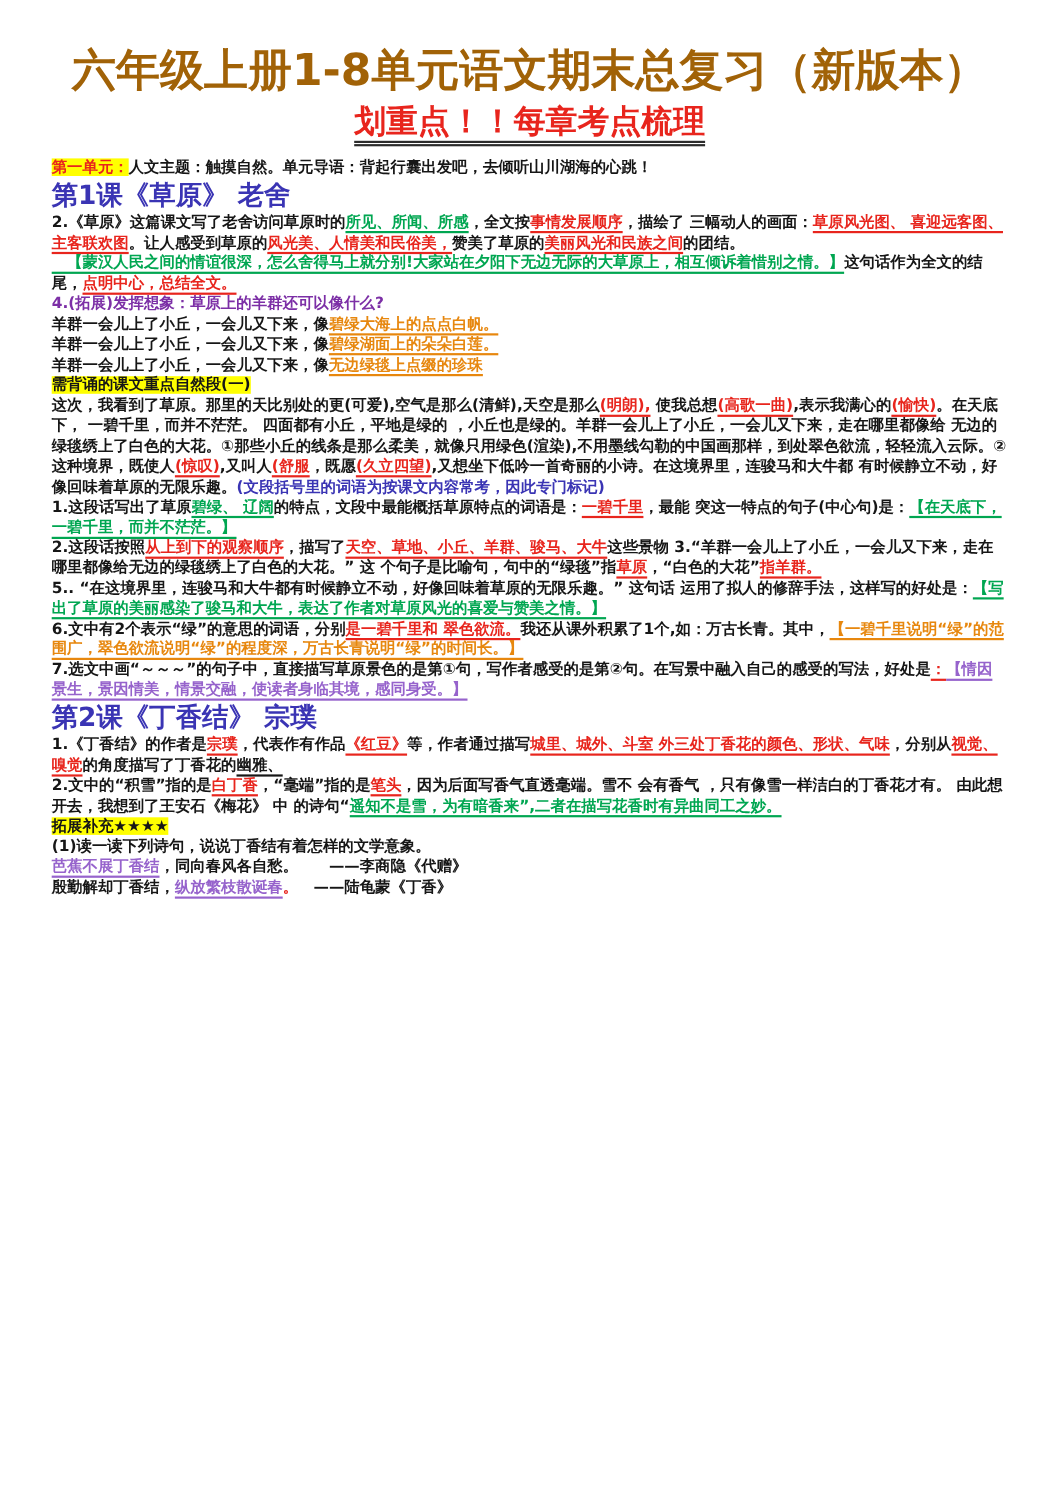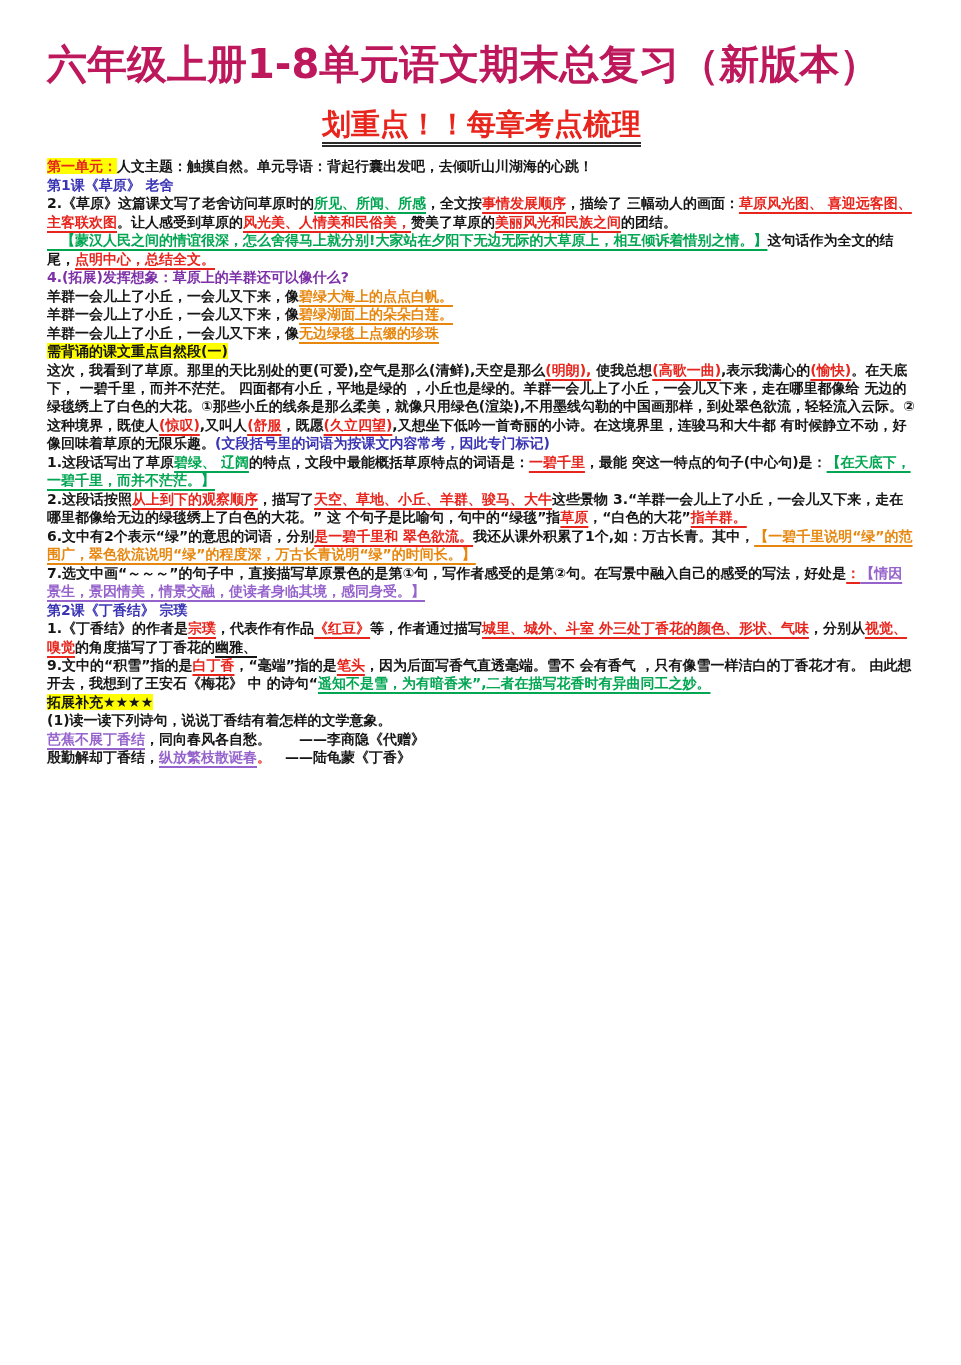--- a/index.html
+++ b/index.html
@@ -8,31 +8,31 @@
   }
   *{margin:0;padding:0;box-sizing:border-box;}
   html,body{background:#ffffff;}
   body{
     width:961px;height:1365px;overflow:hidden;
     font-family:"DejaVu Sans","Liberation Sans",sans-serif;
     color:var(--ink);
   }
   .doc{padding:40px 45px 0 47px;}
   .title{
-    font-size:40px;font-weight:900;color:#be185d;
+    text-align:center;font-size:40px;font-weight:900;color:#a16207;
     letter-spacing:0px;line-height:1.2;
   }
-  .subtitle-row{text-align:center;margin:20px 0 10px 0;}
+  .subtitle-row{text-align:center;margin:6px 0 10px 0;}
   .subtitle{
     display:inline-block;color:var(--red);font-size:29px;font-weight:800;
     border-bottom:5px double #2b2b2b;padding-bottom:1px;line-height:1.15;
   }
   .body-area{margin-top:2px;}
   .blk{font-size:14px;line-height:1.32;font-weight:600;color:var(--ink);text-align:left;}
-  .blk.heading{color:var(--blue);font-weight:800;font-size:14px;}
+  .blk.heading{color:var(--blue);font-weight:800;font-size:24px;}
   
   .k{}
   .ku{text-decoration:underline;text-underline-offset:4px;text-decoration-thickness:1.5px;}
   .r{color:var(--red);}
   .ru{color:var(--red);text-decoration:underline;text-underline-offset:4px;text-decoration-thickness:1.5px;}
   .rbu{color:var(--red);font-weight:800;text-decoration:underline;text-underline-offset:4px;text-decoration-thickness:1.5px;}
   .gu{color:var(--green);text-decoration:underline;text-underline-offset:4px;text-decoration-thickness:1.5px;}
   .ou{color:var(--orange);text-decoration:underline;text-underline-offset:4px;text-decoration-thickness:1.5px;}
   .pp{color:var(--purple);}
   .pu{color:var(--lpurple);text-decoration:underline;text-underline-offset:4px;text-decoration-thickness:1.5px;}
@@ -54,23 +54,24 @@
       <p class="blk"><span class="k">2.《草原》这篇课文写了老舍访问草原时的</span><span class="gu">所见、所闻、所感</span><span class="k">，全文按</span><span class="rbu">事情发展顺序</span><span class="k">，描绘了 三幅动人的画面：</span><span class="ru">草原风光图、 喜迎远客图、主客联欢图</span><span class="k">。让人感受到草原的</span><span class="ru">风光美、人情美和民俗美，</span><span class="k">赞美了草原的</span><span class="ru">美丽风光和民族之间</span><span class="k">的团结。</span></p>
       <p class="blk"><span class="gu">　【蒙汉人民之间的情谊很深，怎么舍得马上就分别!大家站在夕阳下无边无际的大草原上，相互倾诉着惜别之情。】</span><span class="k">这句话作为全文的结尾，</span><span class="ru">点明中心，总结全文。</span></p>
       <p class="blk"><span class="pp">4.(拓展)发挥想象：草原上的羊群还可以像什么?</span></p>
       <p class="blk"><span class="k">羊群一会儿上了小丘，一会儿又下来，像</span><span class="ou">碧绿大海上的点点白帆。</span></p>
       <p class="blk"><span class="k">羊群一会儿上了小丘，一会儿又下来，像</span><span class="ou">碧绿湖面上的朵朵白莲。</span></p>
       <p class="blk"><span class="k">羊群一会儿上了小丘，一会儿又下来，像</span><span class="ou">无边绿毯上点缀的珍珠</span></p>
       <p class="blk"><span class="hl">需背诵的课文重点自然段(一)</span></p>
       <p class="blk"><span class="k">这次，我看到了草原。那里的天比别处的更(可爱),空气是那么(清鲜),天空是那么</span><span class="ru">(明朗),</span><span class="k"> 使我总想</span><span class="ru">(高歌一曲)</span><span class="k">,表示我满心的</span><span class="ru">(愉快)</span><span class="k">。在天底下， 一碧千里，而并不茫茫。 四面都有小丘，平地是绿的 ，小丘也是绿的。羊群一会儿上了小丘，一会儿又下来，走在哪里都像给 无边的绿毯绣上了白色的大花。①那些小丘的线条是那么柔美，就像只用绿色(渲染),不用墨线勾勒的中国画那样，到处翠色欲流，轻轻流入云际。②这种境界，既使人</span><span class="ru">(惊叹)</span><span class="k">,又叫人</span><span class="ru">(舒服</span><span class="k">，既愿</span><span class="ru">(久立四望)</span><span class="k">,又想坐下低吟一首奇丽的小诗。在这境界里，连骏马和大牛都 有时候静立不动，好像回味着草原的无限乐趣。</span><span class="b">(文段括号里的词语为按课文内容常考，因此专门标记)</span></p>
       <p class="blk"><span class="k">1.这段话写出了草原</span><span class="gu">碧绿、 辽阔</span><span class="k">的特点，文段中最能概括草原特点的词语是：</span><span class="ru">一碧千里</span><span class="k">，最能 突这一特点的句子(中心句)是：</span><span class="gu">【在天底下，一碧千里，而并不茫茫。】</span></p>
       <p class="blk"><span class="k">2.这段话按照</span><span class="ru">从上到下的观察顺序</span><span class="k">，描写了</span><span class="ru">天空、草地、小丘、羊群、骏马、大牛</span><span class="k">这些景物 3.“羊群一会儿上了小丘，一会儿又下来，走在哪里都像给无边的绿毯绣上了白色的大花。” 这 个句子是比喻句，句中的“绿毯”指</span><span class="ru">草原</span><span class="k">，“白色的大花”</span><span class="ru">指羊群。</span></p>
+      <p class="blk"><span class="k">5.. “在这境界里，连骏马和大牛都有时候静立不动，好像回味着草原的无限乐趣。” 这句话 运用了拟人的修辞手法，这样写的好处是：</span><span class="gu">【写出了草原的美丽感染了骏马和大牛，表达了作者对草原风光的喜爱与赞美之情。】</span></p>
       <p class="blk"><span class="k">6.文中有2个表示“绿”的意思的词语，分别</span><span class="ru">是一碧千里和 翠色欲流。</span><span class="k">我还从课外积累了1个,如：万古长青。其中，</span><span class="ou">【一碧千里说明“绿”的范围广，翠色欲流说明“绿”的程度深，万古长青说明“绿”的时间长。】</span></p>
       <p class="blk"><span class="k">7.选文中画“～～～”的句子中，直接描写草原景色的是第①句，写作者感受的是第②句。在写景中融入自己的感受的写法，好处是</span><span class="ru">：</span><span class="pu">【情因景生，景因情美，情景交融，使读者身临其境，感同身受。】</span></p>
       <p class="blk heading"><span class="k">第2课《丁香结》 宗璞</span></p>
       <p class="blk"><span class="k">1.《丁香结》的作者是</span><span class="ru">宗璞</span><span class="k">，代表作有作品</span><span class="ru">《红豆》</span><span class="k">等，作者通过描写</span><span class="ru">城里、城外、斗室 外三处丁香花的颜色、形状、气味</span><span class="k">，分别从</span><span class="ru">视觉、嗅觉</span><span class="k">的角度描写了丁香花的</span><span class="ku">幽雅、</span></p>
-      <p class="blk"><span class="k">9.文中的“积雪”指的是</span><span class="ru">白丁香</span><span class="k">，“毫端”指的是</span><span class="ru">笔头</span><span class="k">，因为后面写香气直透毫端。雪不 会有香气 ，只有像雪一样洁白的丁香花才有。 由此想开去，我想到了王安石《梅花》 中 的诗句“</span><span class="gu">遥知不是雪，为有暗香来”,二者在描写花香时有异曲同工之妙。</span></p>
+      <p class="blk"><span class="k">2.文中的“积雪”指的是</span><span class="ru">白丁香</span><span class="k">，“毫端”指的是</span><span class="ru">笔头</span><span class="k">，因为后面写香气直透毫端。雪不 会有香气 ，只有像雪一样洁白的丁香花才有。 由此想开去，我想到了王安石《梅花》 中 的诗句“</span><span class="gu">遥知不是雪，为有暗香来”,二者在描写花香时有异曲同工之妙。</span></p>
       <p class="blk"><span class="hl">拓展补充★★★★</span></p>
       <p class="blk"><span class="k">(1)读一读下列诗句，说说丁香结有着怎样的文学意象。</span></p>
       <p class="blk"><span class="pu">芭蕉不展丁香结</span><span class="k">，同向春风各自愁。　　——李商隐《代赠》</span></p>
       <p class="blk"><span class="k">殷勤解却丁香结，</span><span class="pu">纵放繁枝散诞春</span><span class="r">。</span><span class="k">　——陆龟蒙《丁香》</span></p>
     </div>
 </div>
 
 </body></html>

